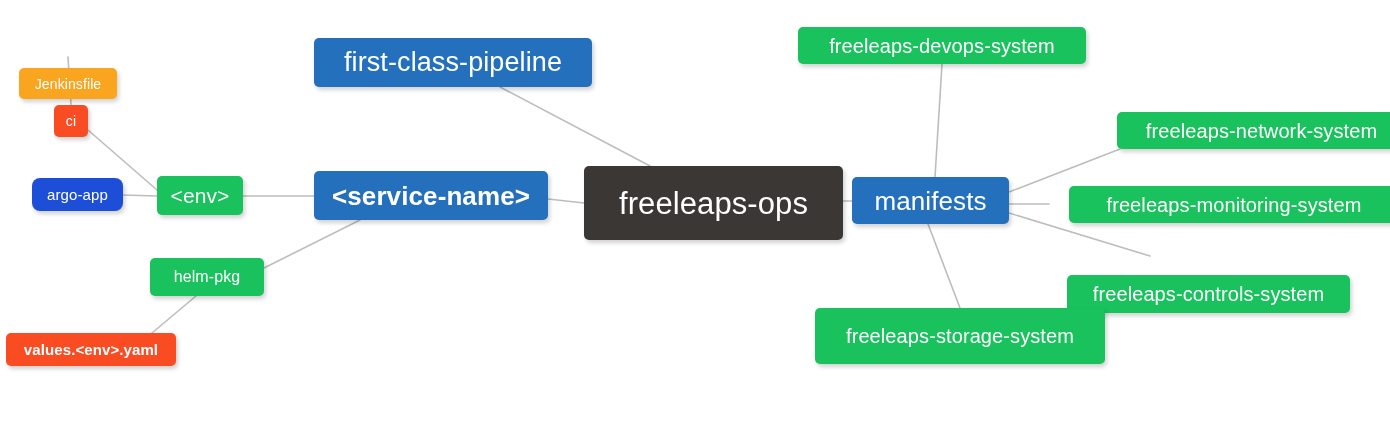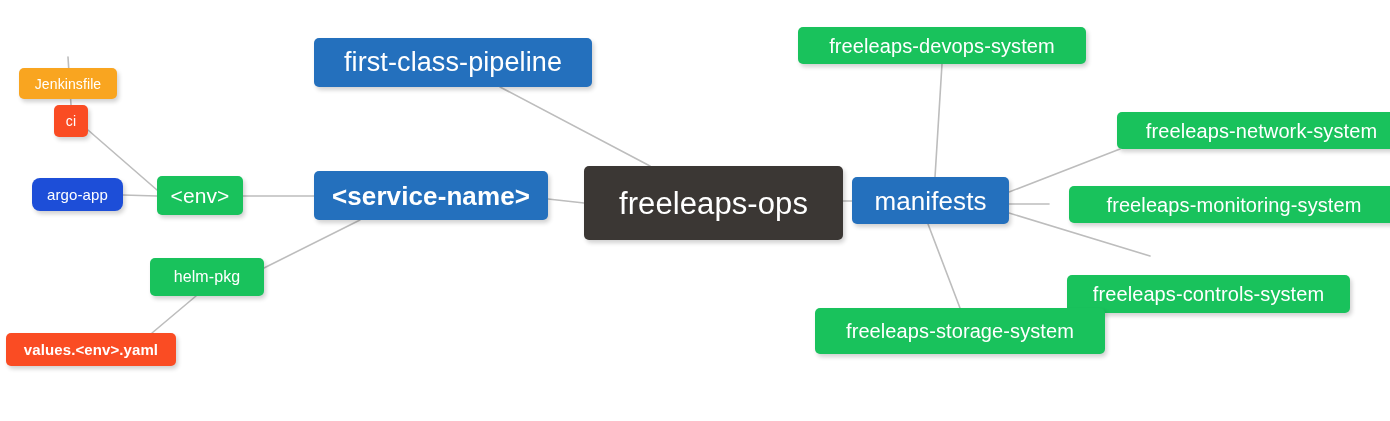--- a/index.html
+++ b/index.html
@@ -98,17 +98,17 @@
       </div>
       <div class="node" style="left: 1117px; top: 112px; width: 289px; height: 37px; background: rgb(25, 194, 92); font-size: 20px;">
         <span class="node-label">freeleaps-network-system</span>
       </div>
       <div class="node" style="left: 1049px; top: 186px; width: 330px; height: 37px; background: rgb(25, 194, 92); font-size: 20px; margin-left: 20px;">
         <span class="node-label">freeleaps-monitoring-system</span>
       </div>
       <div class="node" style="left: 1067px; top: 256px; width: 283px; height: 38px; background: rgb(25, 194, 92); font-size: 20px; margin-top: 19px;">
         <span class="node-label">freeleaps-controls-system</span>
       </div>
-      <div class="node" style="left: 815px; top: 308px; width: 290px; height: 46px; background: rgb(25, 194, 92); font-size: 20px;">
+      <div class="node" style="left: 815px; top: 308px; width: 290px; height: 56px; background: rgb(25, 194, 92); font-size: 20px;">
         <span class="node-label">freeleaps-storage-system</span>
       </div>
     </div>
 </div>
 
 </body></html>

